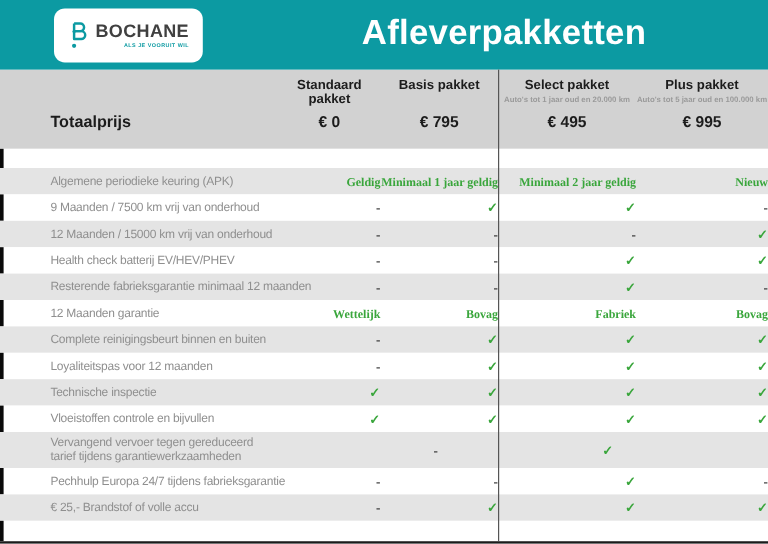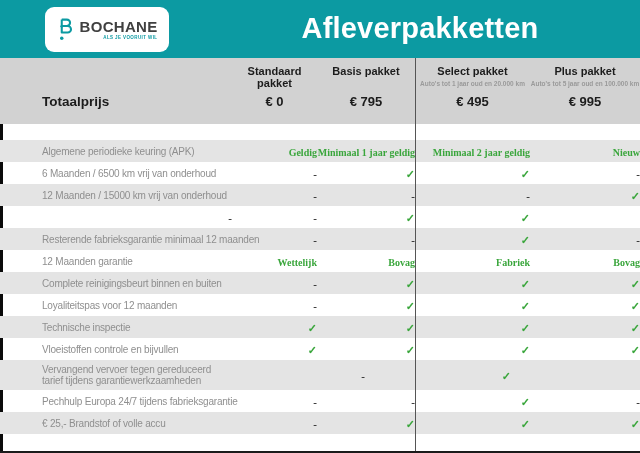--- a/index.html
+++ b/index.html
@@ -115,36 +115,37 @@
   <section id="rows-container">
   <div class="trow grey">
     <div class="cell label">Algemene periodieke keuring (APK)</div>
     <div class="cell val"><span class="gtext">Geldig</span></div>
     <div class="cell val"><span class="gtext">Minimaal 1 jaar geldig</span></div>
     <div class="cell val"><span class="gtext">Minimaal 2 jaar geldig</span></div>
     <div class="cell val"><span class="gtext">Nieuw</span></div>
   </div>
 
   <div class="trow white edge">
-    <div class="cell label">6 Maanden / 6500 km vrij van onderhoud</div>
+    <div class="cell label">9 Maanden / 7500 km vrij van onderhoud</div>
     <div class="cell val"><span class="dash">-</span></div>
     <div class="cell val"><span class="check">✓</span></div>
     <div class="cell val"><span class="check">✓</span></div>
     <div class="cell val"><span class="dash">-</span></div>
   </div>
 
   <div class="trow grey">
     <div class="cell label">12 Maanden / 15000 km vrij van onderhoud</div>
     <div class="cell val"><span class="dash">-</span></div>
     <div class="cell val"><span class="dash">-</span></div>
     <div class="cell val"><span class="dash">-</span></div>
     <div class="cell val"><span class="check">✓</span></div>
   </div>
 
   <div class="trow white edge">
+    <div class="cell label">Health check batterij EV/HEV/PHEV</div>
     <div class="cell val"><span class="dash">-</span></div>
     <div class="cell val"><span class="dash">-</span></div>
     <div class="cell val"><span class="check">✓</span></div>
     <div class="cell val"><span class="check">✓</span></div>
   </div>
 
   <div class="trow grey">
     <div class="cell label">Resterende fabrieksgarantie minimaal 12 maanden</div>
     <div class="cell val"><span class="dash">-</span></div>
     <div class="cell val"><span class="dash">-</span></div>

